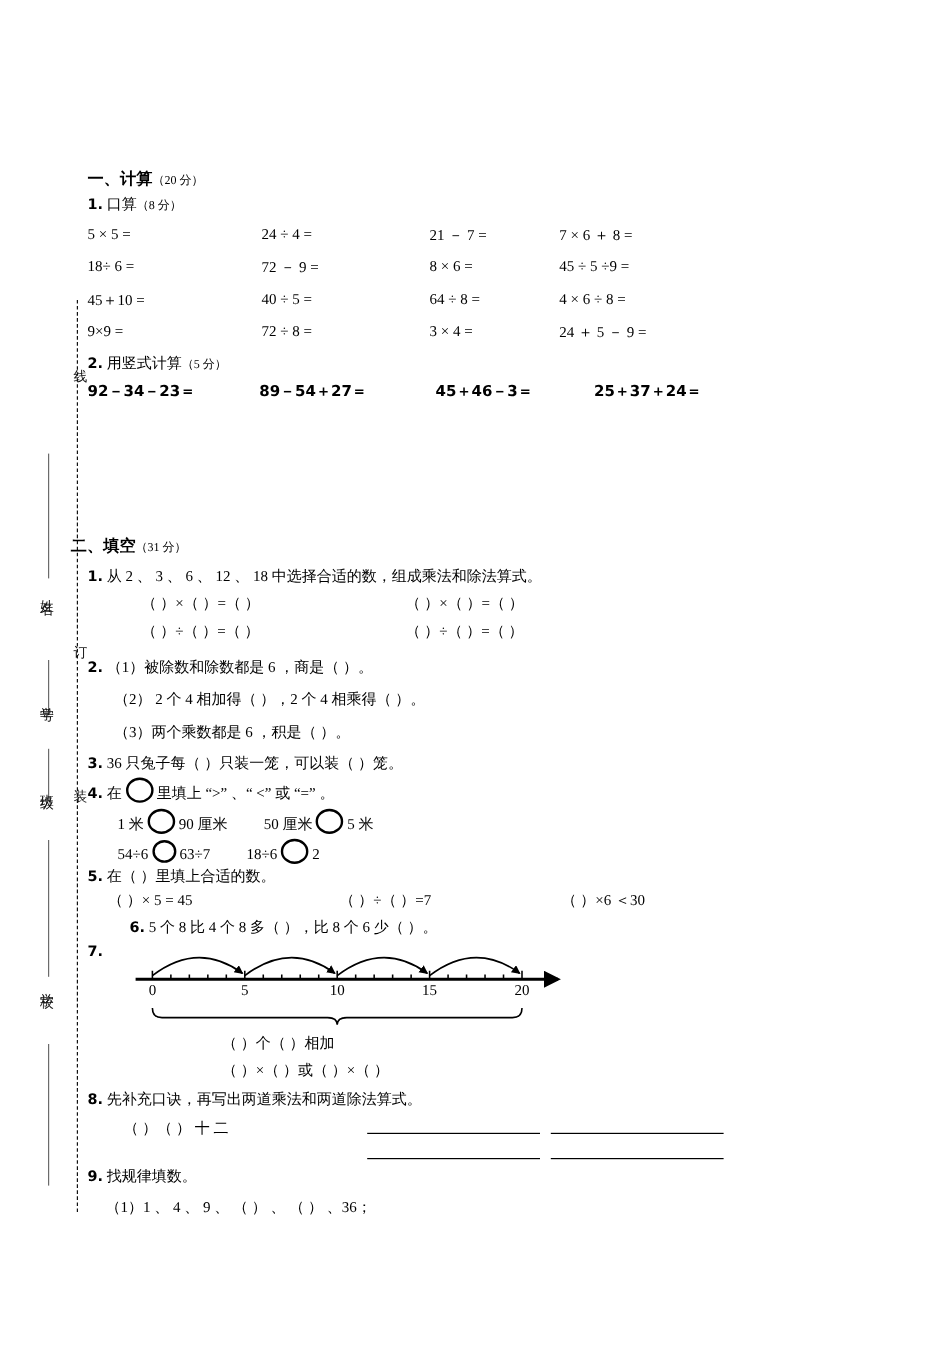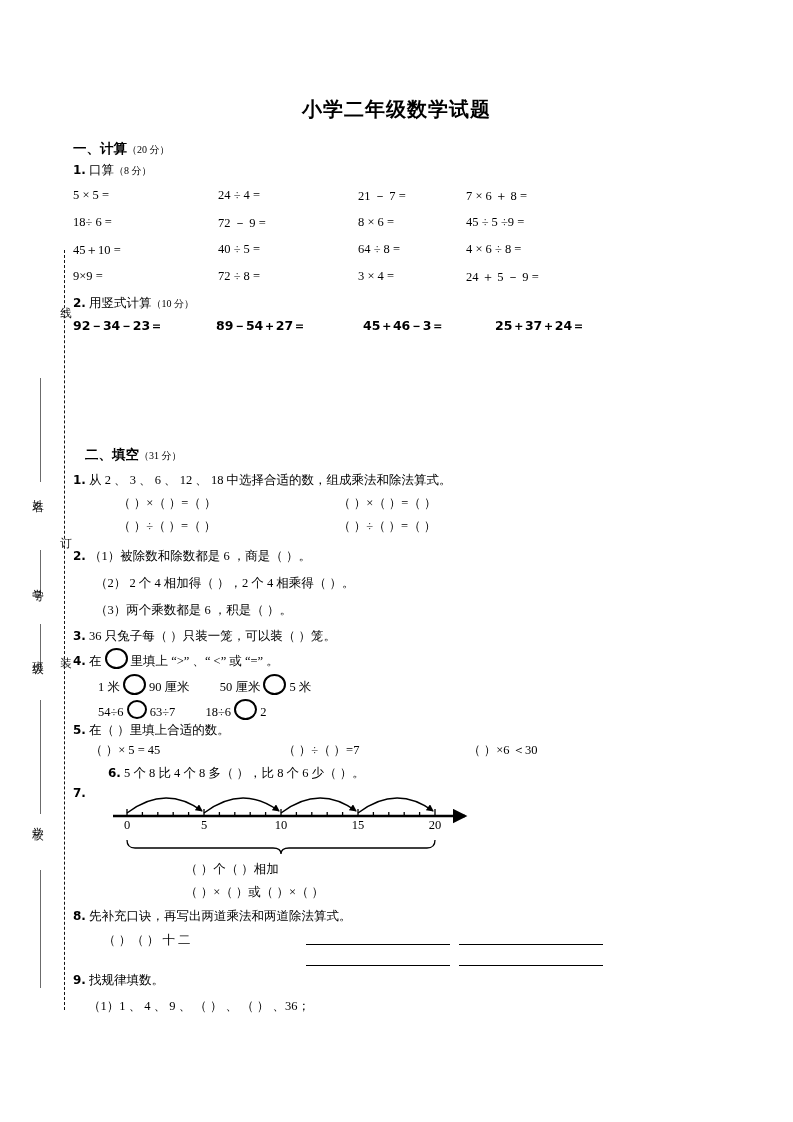--- a/index.html
+++ b/index.html
@@ -152,21 +152,20 @@
     <div class="vrule" style="top:374px; height:44px;"></div>
     <div class="vtext on-left" style="top:402px;">班级</div>
     <div class="vtext on-dash" style="top:398px;">装</div>
 
     <div class="vrule" style="top:450px; height:114px;"></div>
     <div class="vtext on-left" style="top:568px;">学校</div>
 
     <div class="vrule" style="top:620px; height:118px;"></div>
   </div>
 
-  <div class="doc-title">小学二年级数学试题</div>
 
   <div class="blk sec-head" style="left:73px; top:140px;">
     <span>一、计算</span><span class="pts">（20 分）</span>
   </div>
 
   <div class="blk sub-head" style="left:73px; top:162px;">
     <span class="qnum">1.</span>
     <span>口算</span><span class="pts">（8 分）</span>
   </div>
 
@@ -190,30 +189,30 @@
   </div>
   <div class="exrow" style="top:269px;">
     <span class="c0">9×9  =</span>
     <span class="c1">72 ÷ 8 =</span>
     <span class="c2">3 × 4 =</span>
     <span class="c3">24 ＋ 5 － 9 =</span>
   </div>
 
   <div class="blk sub-head" style="left:73px; top:295px;">
     <span class="qnum">2.</span>
-    <span>用竖式计算</span><span class="pts">（10 分）</span>
+    <span>用竖式计算</span><span class="pts">（5 分）</span>
   </div>
   <div class="exrow" style="top:318px;">
     <span class="v0 bold-n">92－34－23＝</span>
     <span class="v1 bold-n">89－54＋27＝</span>
     <span class="v2 bold-n">45＋46－3＝</span>
     <span class="v3 bold-n">25＋37＋24＝</span>
   </div>
 
-  <div class="blk sec-head" style="left:85px; top:446px;">
+  <div class="blk sec-head" style="left:59px; top:446px;">
     <span>二、填空</span><span class="pts">（31 分）</span>
   </div>
 
   <div class="blk qline" style="left:73px; top:472px;">
     <span class="qnum">1.</span>
     <span>从 2 、 3 、 6 、 12 、 18 中选择合适的数，组成乘法和除法算式。</span>
   </div>
   <div class="blk qline" style="left:118px; top:495px;">（        ）×（        ）=（        ）</div>
   <div class="blk qline" style="left:338px; top:495px;">（        ）×（        ）=（        ）</div>
   <div class="blk qline" style="left:118px; top:518px;">（        ）÷（        ）=（        ）</div>

